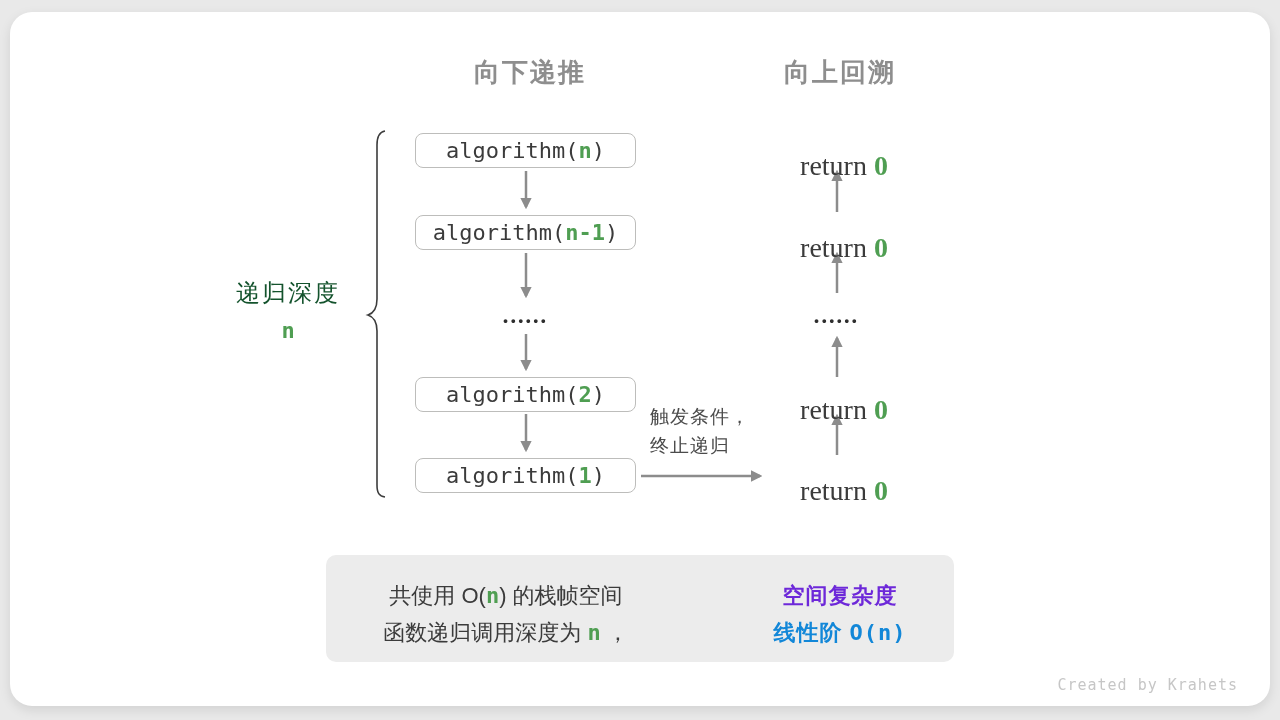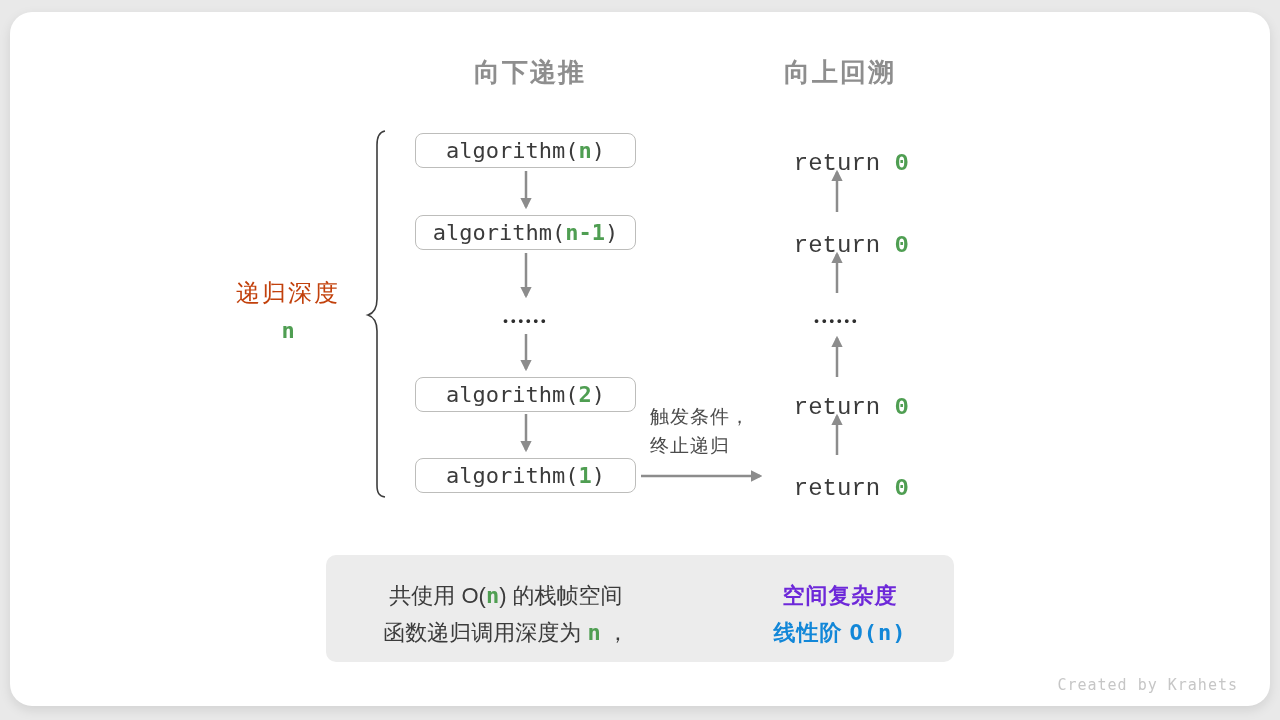--- a/index.html
+++ b/index.html
@@ -19,30 +19,30 @@
     font-size:26px;font-weight:bold;color:#8e8e8e;letter-spacing:2px;text-align:right;
   }
   .code-box{
     position:absolute;width:221px;height:35px;box-sizing:border-box;
     background:#ffffff;border:1.5px solid #bdbdbb;border-radius:8px;
     display:flex;align-items:center;justify-content:center;
     font-family:"DejaVu Sans Mono","Liberation Mono",monospace;
     font-size:22px;color:#3b3b3b;white-space:pre;
   }
   .ret{
-    font-family:Liberation Mono, monospace;
-    font-size:24px;color:#3b3b3b;white-space:pre;
+    font-family:Liberation Serif, serif;
+    font-size:28px;color:#3b3b3b;white-space:pre;
   }
   .green{color:#4f9e52;font-weight:bold;}
   .blue{color:#1287d8;}
   .ellipsis{
     font-size:13px;font-weight:bold;color:#2e2e2e;letter-spacing:3px;
     white-space:nowrap;
   }
-  .depth-label{font-size:24px;color:#c2410c;letter-spacing:2px;}
+  .depth-label{font-size:24px;color:#14532d;letter-spacing:2px;}
   .depth-n{
     font-family:"DejaVu Sans Mono","Liberation Mono",monospace;
     font-size:22px;font-weight:bold;color:#4f9e52;
   }
   .trigger{
     font-size:19px;font-weight:normal;color:#4b4b4b;line-height:29px;
     letter-spacing:1px;white-space:nowrap;
   }
   .panel{
     position:absolute;left:326px;top:555px;width:628px;height:107px;

